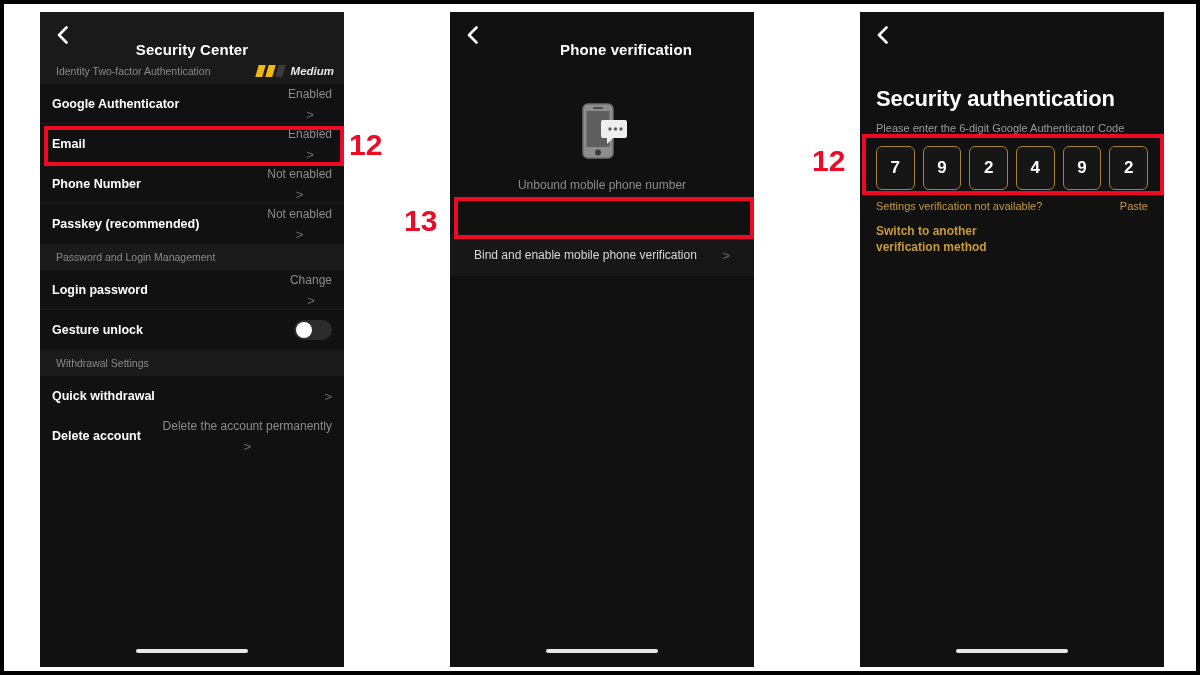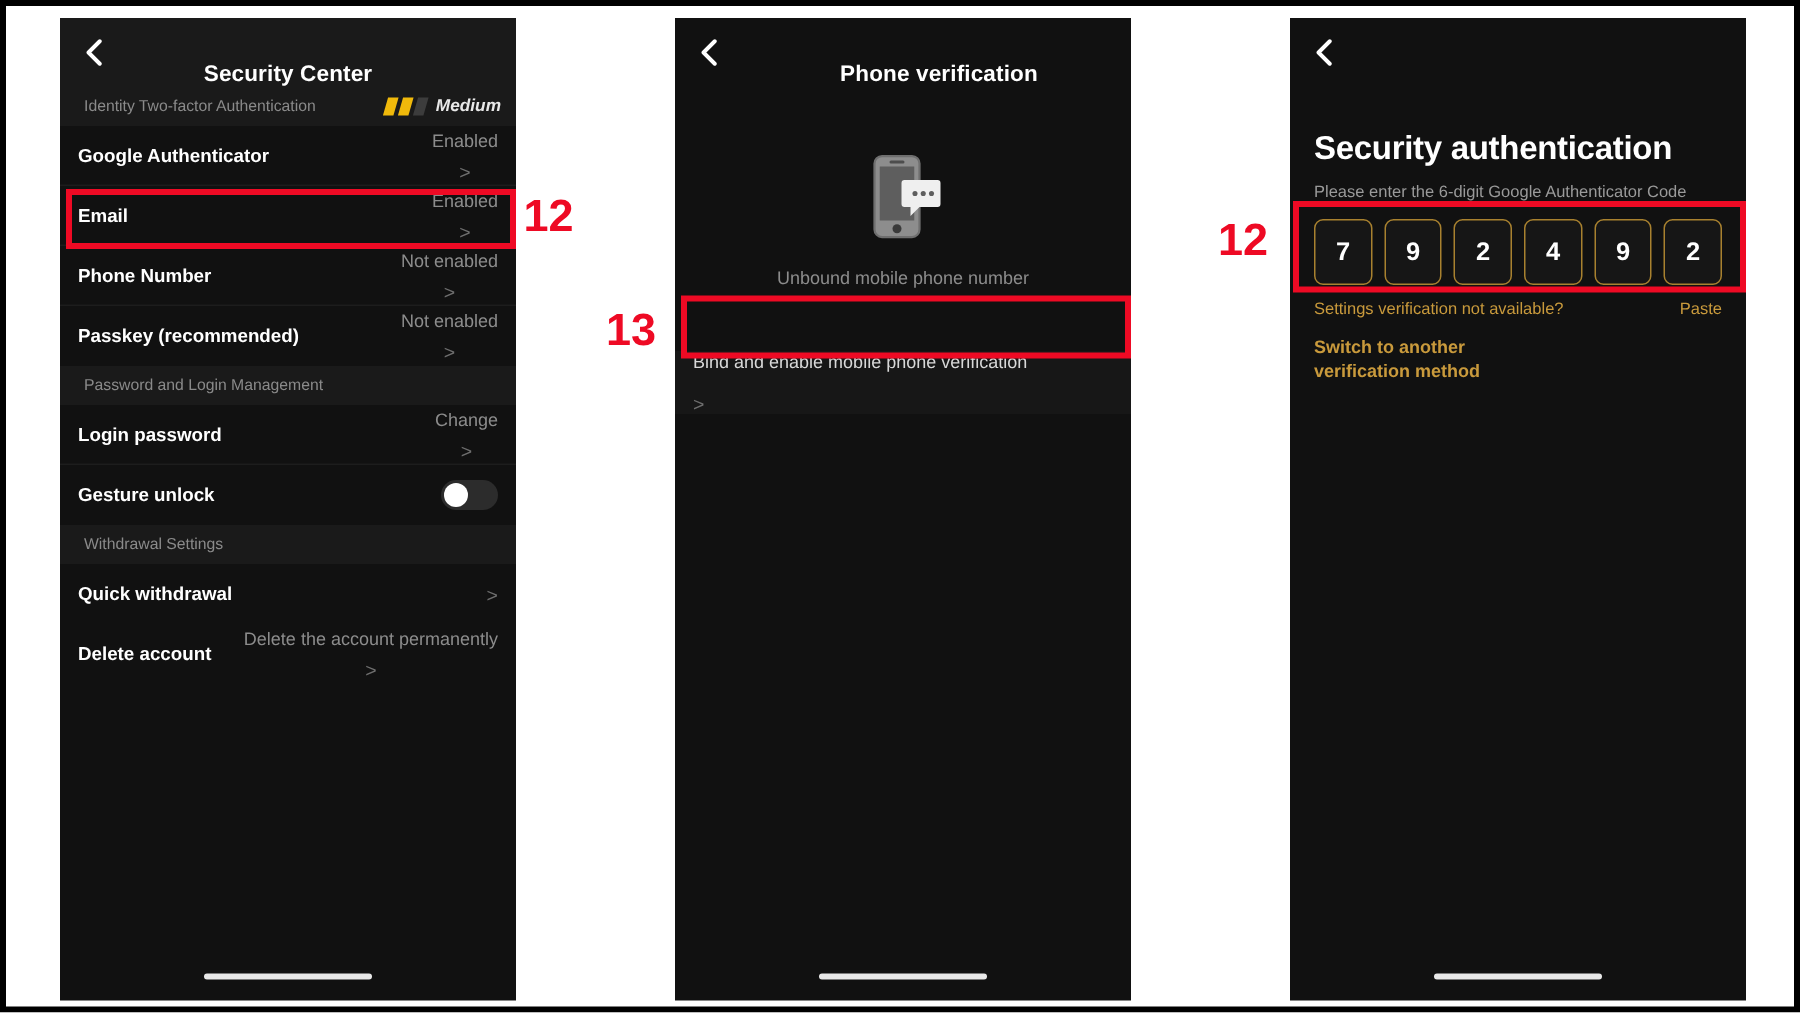--- a/index.html
+++ b/index.html
@@ -134,26 +134,25 @@
   }
   .illus-caption {
     margin-top: 16px;
     text-align: center;
     color: #8c8c8c;
     font-size: 12px;
   }
   .bind-row {
     margin-top: 42px;
     height: 42px;
-    padding: 0 12px;
-    display: flex;
-    align-items: flex-start;
+    padding: 0 24px;
+    display: flex;
+    align-items: center;
     justify-content: space-between;
     background: #171717;
-    flex-direction: column;
   }
   .bind-row .label { color: #d8d8d8; font-size: 12px; }
 
   
   .p3-body { padding: 28px 16px 0; }
   .p3-title {
     color: #ffffff;
     font-size: 22px;
     font-weight: bold;
     letter-spacing: -.2px;

